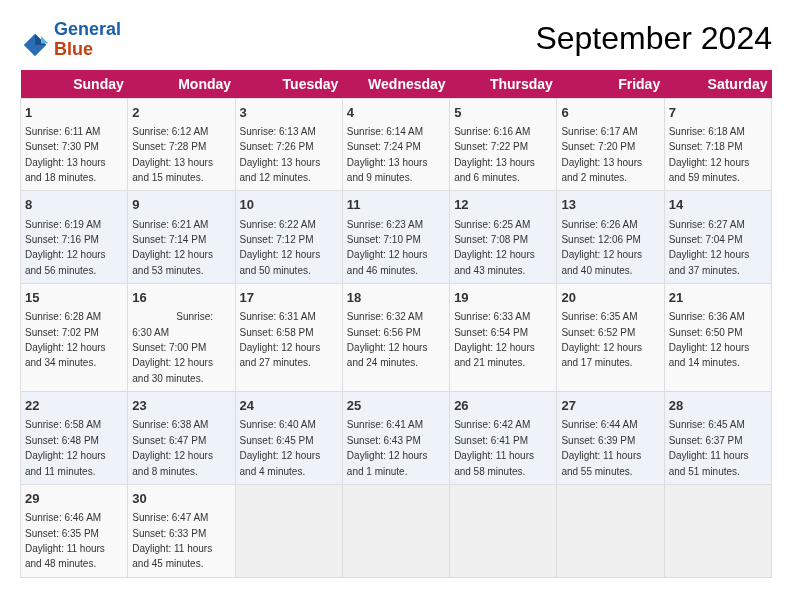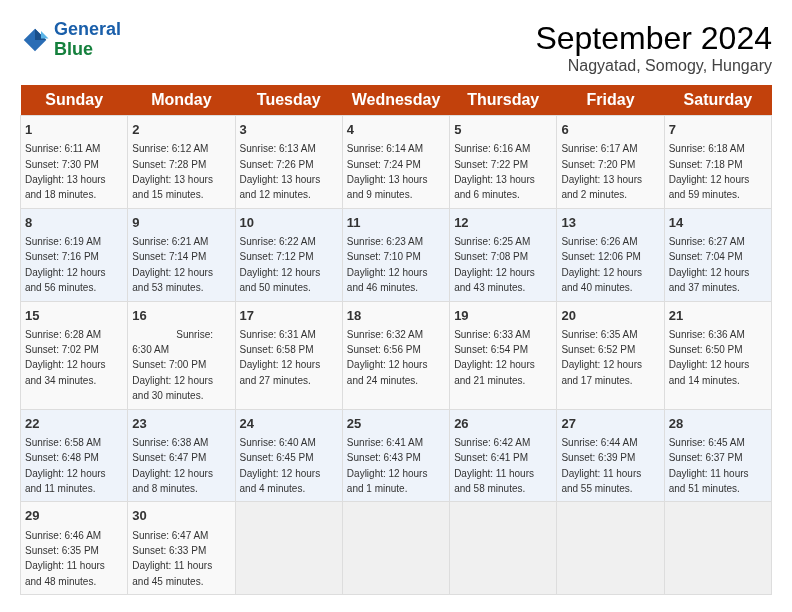--- a/index.html
+++ b/index.html
@@ -11,21 +11,21 @@
       padding: 20px;
     }
     .header {
       display: flex;
       justify-content: space-between;
       align-items: flex-start;
       margin-bottom: 10px;
     }
     .logo {
       display: flex;
-      align-items: center;
+      align-items: flex-end;
       gap: 4px;
     }
     .logo-text {
       font-size: 18px;
       font-weight: bold;
       color: #333;
       line-height: 1.1;
     }
     .logo-text span {
       color: #1a5faa;
@@ -45,25 +45,25 @@
     .subtitle {
       font-size: 16px;
       color: #444;
     }
     table {
       width: 100%;
       border-collapse: collapse;
       font-size: 11px;
     }
     thead tr th {
-      background-color: #c2410c;
+      background-color: #be185d;
       color: #fff;
       padding: 6px 4px;
-      text-align: center;
-      font-size: 16px;
+      text-align: right;
+      font-size: 14px;
       font-weight: bold;
     }
     tbody tr td {
       vertical-align: top;
       padding: 5px 4px;
       border: 1px solid #ddd;
       width: 14.28%;
       min-height: 70px;
       color: #333;
       line-height: 1.4;
@@ -93,26 +93,25 @@
 
 <div class="header">
   <div class="logo">
     <svg class="logo-icon" viewBox="0 0 40 40">
       <polygon points="20,5 35,20 20,35 5,20" fill="#2a6db5"></polygon>
       <polygon points="20,5 35,20 20,20" fill="#1a4f8a"></polygon>
       <polygon points="28,8 38,18 28,18" fill="#5ab4e8"></polygon>
     </svg>
     <div class="logo-text">
       <div><span>General</span></div>
-      <div><span style="color:#15803d;">Blue</span></div>
+      <div><span style="color:#c2410c;">Blue</span></div>
     </div>
   </div>
   <div class="title-block">
     <div class="main-title">September 2024</div>
-    <div class="subtitle">Nagyatad, Somogy, Hungary</div>
   </div>
 </div>
 
 <table>
   <thead>
     <tr>
     <th>Sunday</th>
         <th>Monday</th>
         <th>Tuesday</th>
         <th>Wednesday</th>

